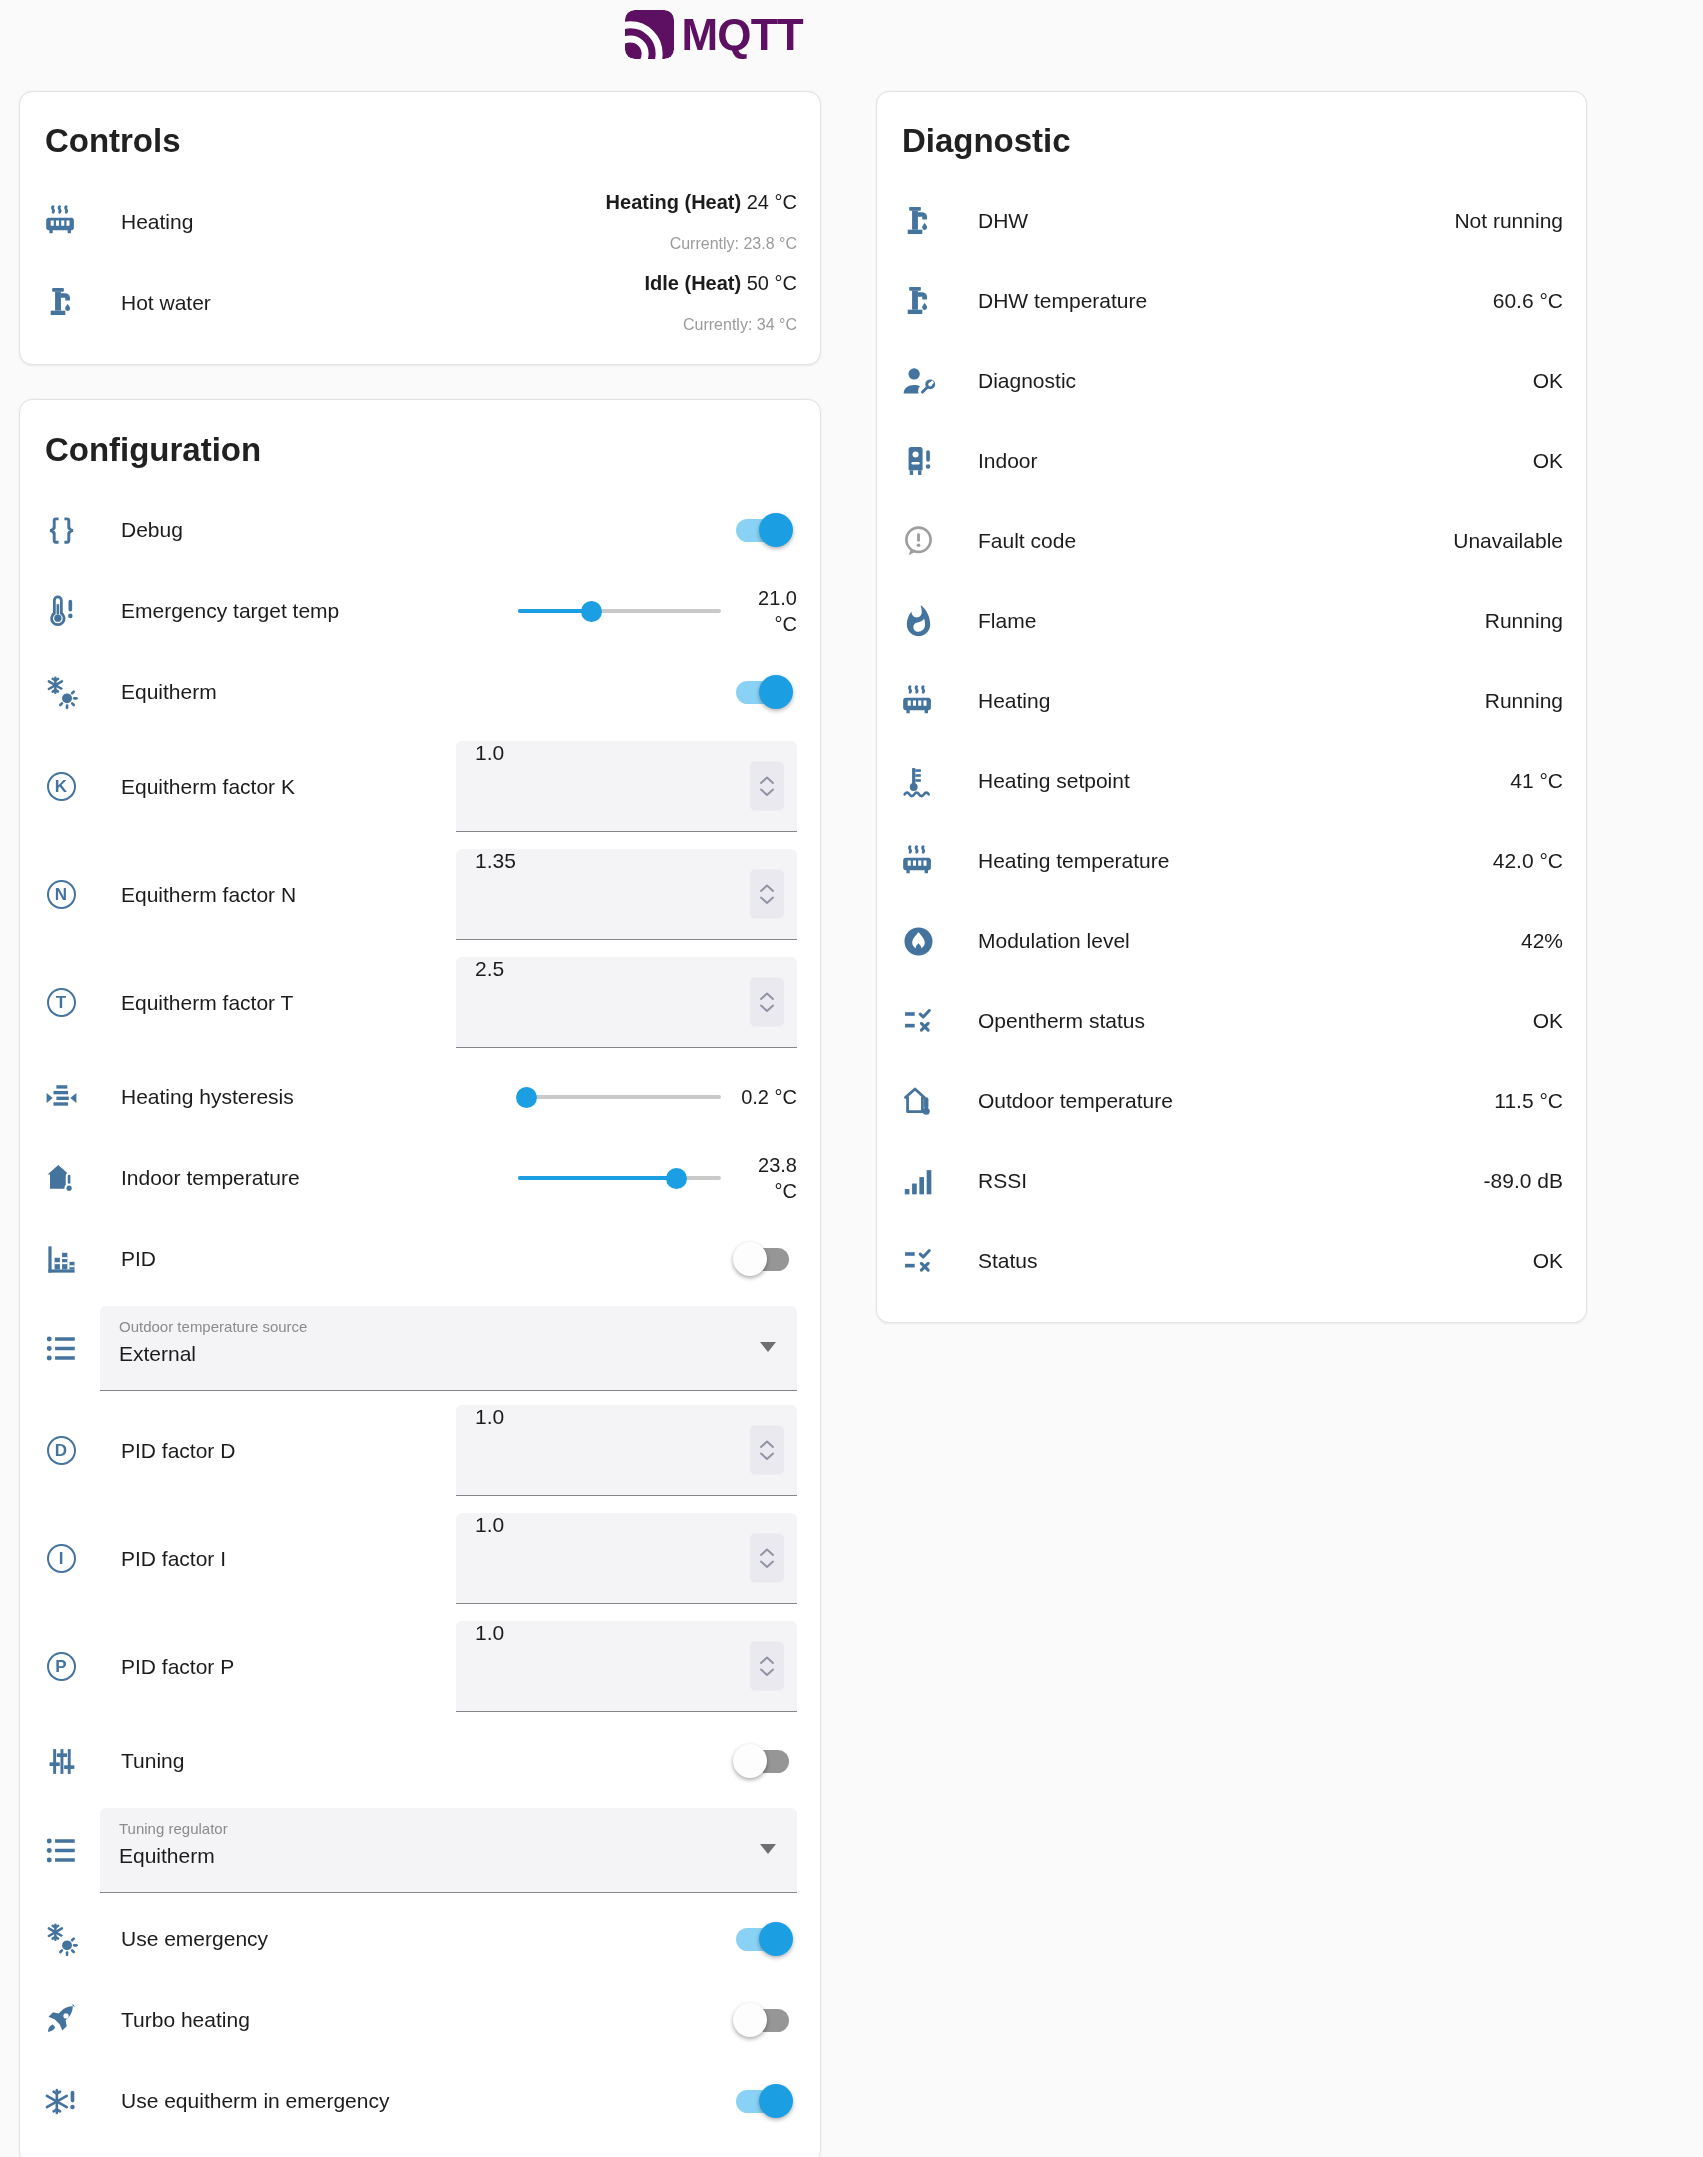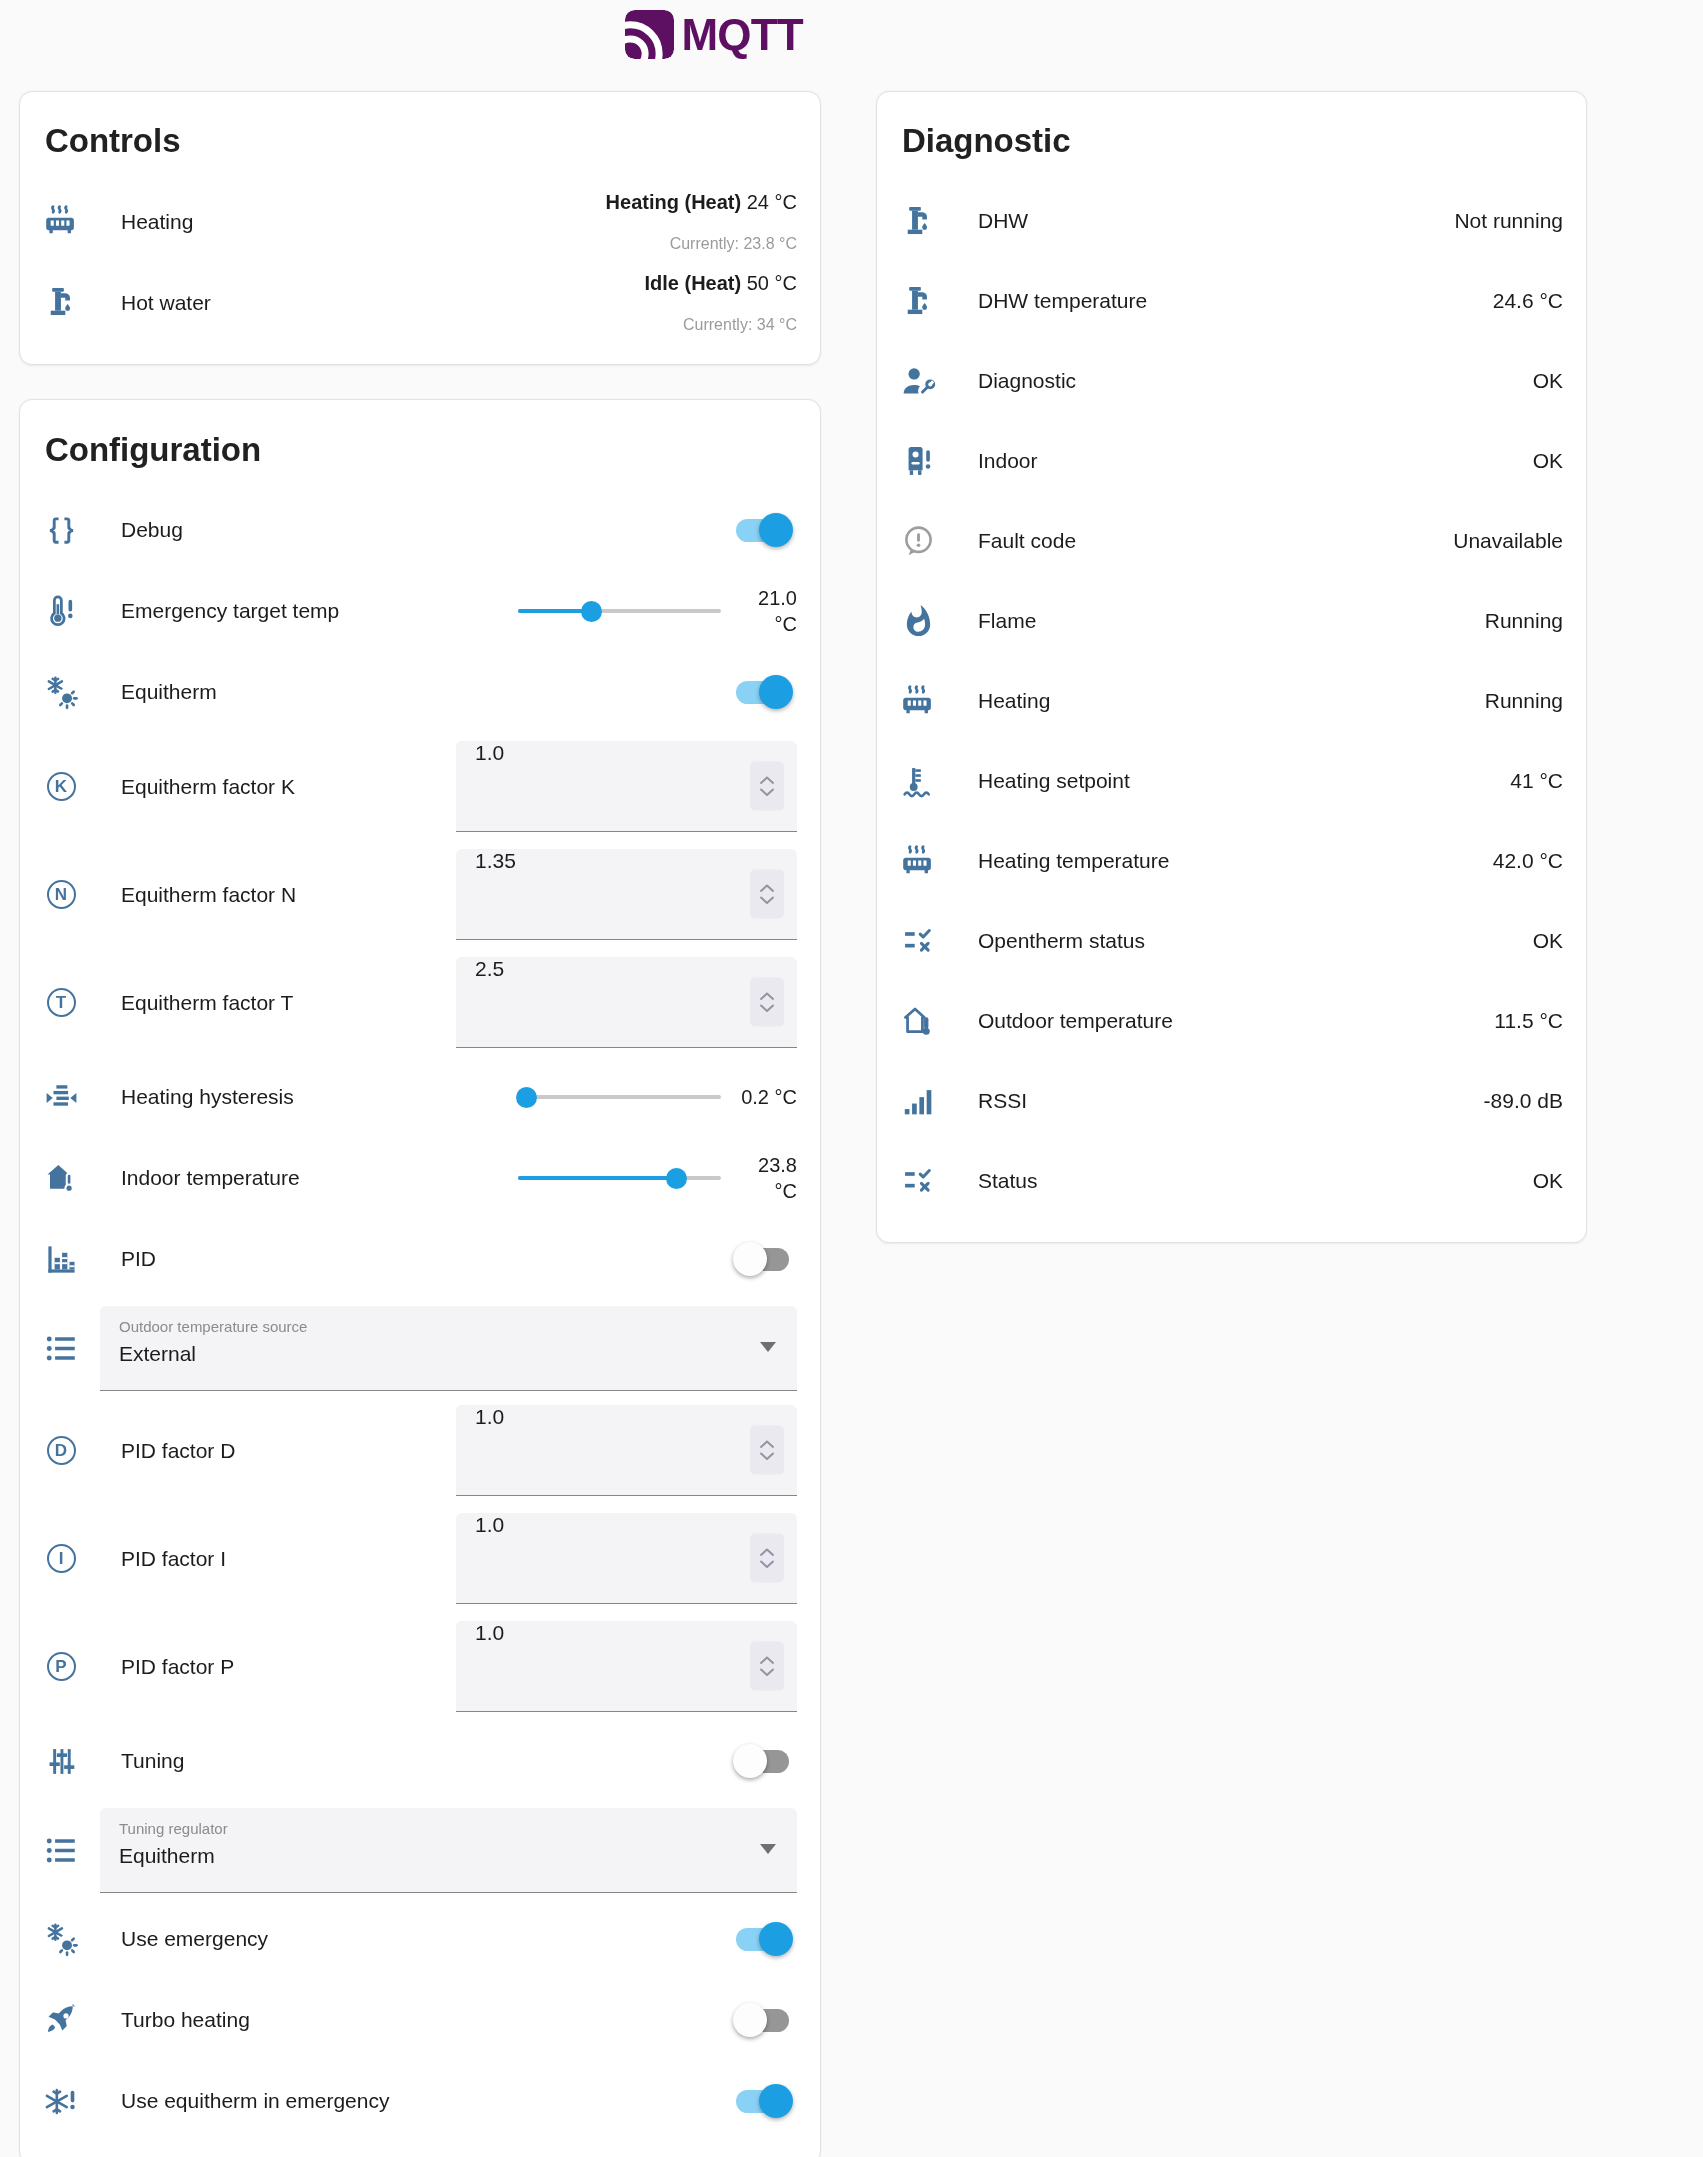--- a/index.html
+++ b/index.html
@@ -481,21 +481,21 @@
               <span class="icon">
                 <svg viewBox="0 0 24 24" fill="currentColor">
                   <rect x="5.6" y="2" width="8" height="2.6" rx="0.6"></rect>
                   <rect x="7.6" y="4.6" width="4" height="13"></rect>
                   <rect x="4.6" y="17.6" width="10" height="3"></rect>
                   <path d="M11.6 5.7h2.6c2.2 0 3.6 1.1 3.6 3v1.9h-3.2V8.8h-3V5.7Z"></path>
                   <path d="M16.2 13.1c1 1.3 1.7 2.15 1.7 3a1.7 1.7 0 1 1-3.4 0c0-.85.7-1.7 1.7-3Z"></path>
                 </svg>
               </span>
               <span class="lbl">DHW temperature</span>
-              <div class="d-val">24.6 °C</div>
+              <div class="d-val">60.6 °C</div>
             </div>
             <div class="d-row">
               <span class="icon">
                 <svg viewBox="0 0 24 24" fill="currentColor">
                   <circle cx="9" cy="6.8" r="3.9"></circle>
                   <path d="M1.8 20.2c0-3.4 3.2-5.8 7.2-5.8 1.5 0 2.9.3 4 .9-1.2 1.1-1.6 2.9-1 4.9H1.8Z"></path>
                   <g transform="rotate(45 17.5 16.5)">
                     <circle cx="17.5" cy="12.9" r="2.4" fill="none" stroke="currentColor" stroke-width="2"></circle>
                     <rect x="16.5" y="10" width="2" height="2.6" fill="#fff"></rect>
                     <rect x="16.5" y="14.4" width="2" height="7" rx="1"></rect>
@@ -583,20 +583,31 @@
                     <rect x="15.4" y="11.3" width="2.1" height="3.6"></rect>
                   </g>
                 </svg>
               </span>
               <span class="lbl">Heating temperature</span>
               <div class="d-val">42.0 °C</div>
             </div>
             <div class="d-row">
               <span class="icon">
                 <svg viewBox="0 0 24 24" fill="currentColor">
+                  <circle cx="12" cy="12" r="9.6"></circle>
+                  <path fill="#fff" d="M12 5.6c2.2 2.5 4.3 4.7 4.3 7.2a4.3 4.3 0 0 1-8.6 0c0-2.5 2.1-4.7 4.3-7.2Z"></path>
+                  <path d="M12 13.2c1 1.1 1.9 2 1.9 3.1a1.9 1.9 0 0 1-3.8 0c0-1.1.9-2 1.9-3.1Z"></path>
+                </svg>
+              </span>
+              <span class="lbl">Modulation level</span>
+              <div class="d-val">42%</div>
+            </div>
+            <div class="d-row">
+              <span class="icon">
+                <svg viewBox="0 0 24 24" fill="currentColor">
                   <rect x="2.8" y="5.6" width="6.6" height="2.5"></rect>
                   <rect x="2.8" y="13.6" width="6.6" height="2.5"></rect>
                   <g fill="none" stroke="currentColor" stroke-width="2.1" stroke-linecap="round" stroke-linejoin="round">
                     <path d="M13.2 6.9l2 2 4.2-4.4"></path>
                     <path d="M14 13.3l4.6 4.6"></path>
                     <path d="M18.6 13.3 14 17.9"></path>
                   </g>
                 </svg>
               </span>
               <span class="lbl">Opentherm status</span>

